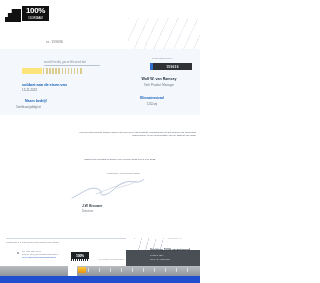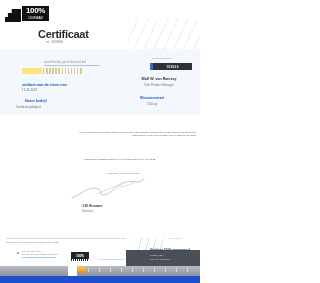--- a/index.html
+++ b/index.html
@@ -324,21 +324,20 @@
 <div class="page">
 
   <div class="logo">
     <div class="logo-mark"></div>
     <div class="logo-box">100%</div>
     <div class="logo-sub">
       <span class="logo-sub-txt">DUURZAAM</span>
     </div>
   </div>
 
-  <div class="cert-title">Certificaat</div>
   <div class="cert-sub">nr. 159636</div>
 
   <div class="watermark"></div>
   <div class="wm-label">gecertificeerd</div>
   <div class="wm-bar"></div>
 
   <div class="band"></div>
 
   <div class="lbl-line">wordt hierbij gecertificeerd dat</div>
   <div class="rule"></div>

